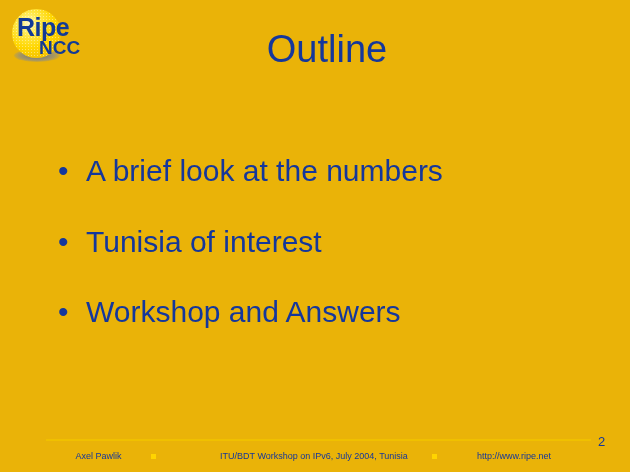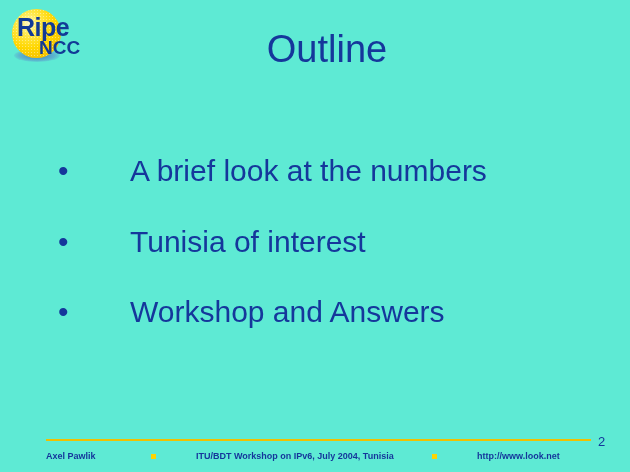--- a/index.html
+++ b/index.html
@@ -7,21 +7,21 @@
     padding: 0;
     background: #ffffff;
   }
   body {
     font-family: "Liberation Sans", sans-serif;
   }
   #slide {
     position: relative;
     width: 630px;
     height: 472px;
-    background: #5eead4;
+    background: #eab308;
     overflow: hidden;
   }
 
   
   #logo {
     position: absolute;
     left: 4px;
     top: 4px;
     width: 92px;
     height: 66px;
@@ -118,21 +118,20 @@
   }
   .bullet-dot {
     flex: 0 0 auto;
     width: 28px;
     font-size: 30px;
     line-height: 1.25;
     color: #15379b;
   }
   .bullet-text {
     flex: 1 1 auto;
-    margin-left: 44px;
   }
 
   
   #footer-rule {
     position: absolute;
     left: 46px;
     top: 439px;
     width: 545px;
     height: 2px;
     background: #f0c000;
@@ -140,23 +139,24 @@
   #footer {
     position: absolute;
     left: 46px;
     top: 448px;
     width: 545px;
     height: 16px;
     display: flex;
     align-items: center;
     font-family: "Liberation Sans", sans-serif;
     font-size: 9px;
-    font-weight: bold;
+    font-weight: normal;
     color: #15379b;
     white-space: nowrap;
+    text-align: center;
   }
   .f-author { width: 105px; }
   .f-sep {
     width: 5px;
     height: 5px;
     background: #ffd400;
     margin-right: 40px;
   }
   .f-event { width: 236px; }
   .f-url { }
@@ -202,18 +202,18 @@
 
   </div>
 
   <div id="footer-rule"></div>
 
   <div id="footer">
     <span class="f-author">Axel Pawlik</span>
     <span class="f-sep"></span>
     <span class="f-event">ITU/BDT Workshop on IPv6, July 2004, Tunisia</span>
     <span class="f-sep"></span>
-    <span class="f-url">http://www.look.net</span>
+    <span class="f-url">http://www.ripe.net</span>
   </div>
 
   <div id="page-number">2</div>
 
 </div>
 
 </body></html>

